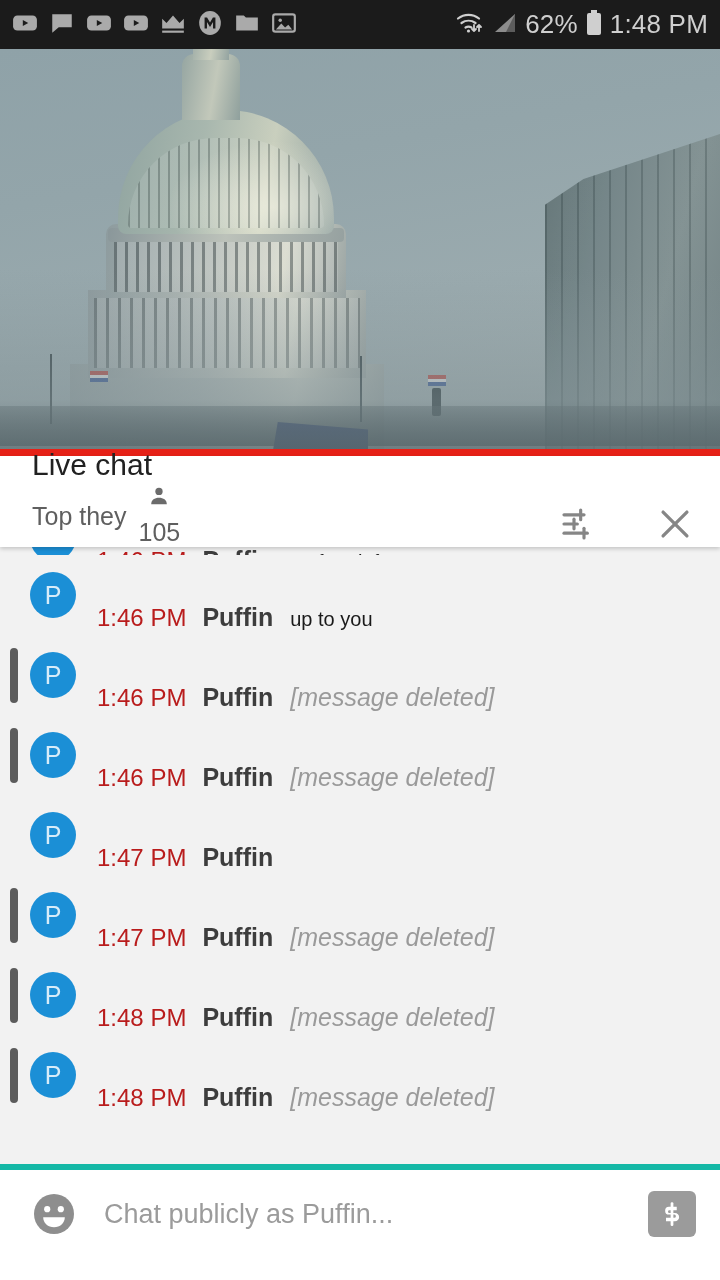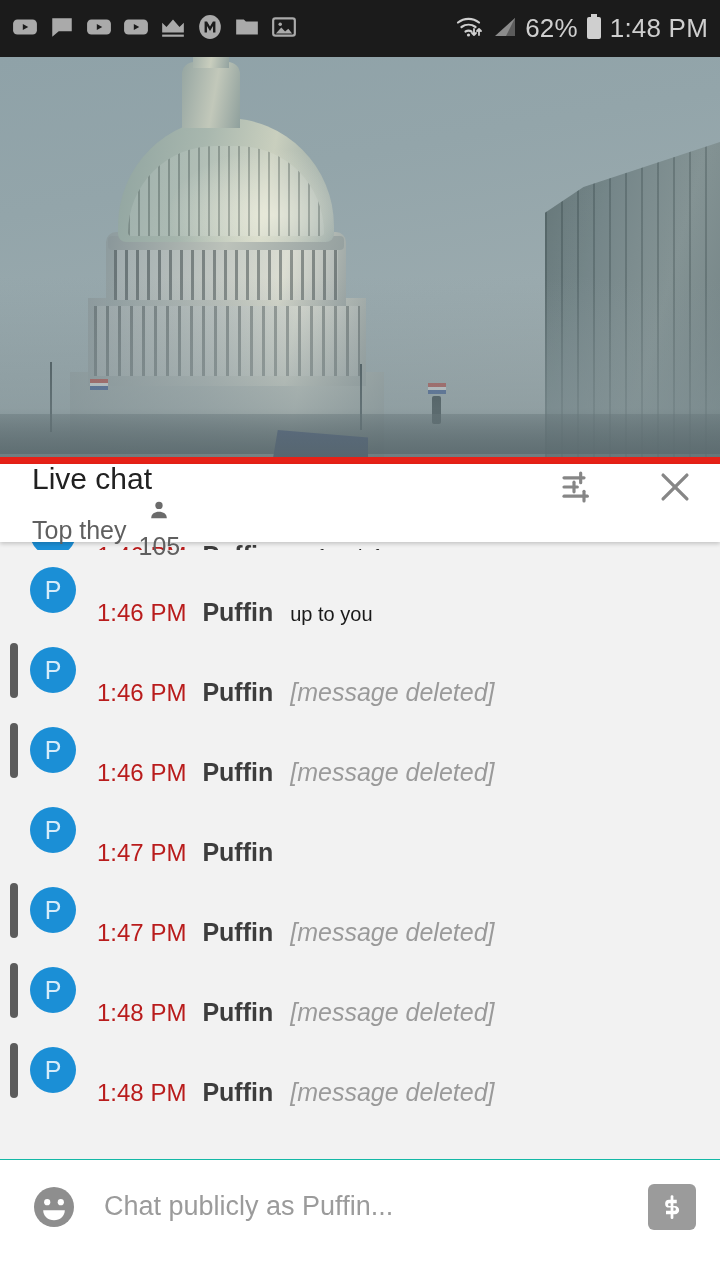--- a/index.html
+++ b/index.html
@@ -6,21 +6,21 @@
   html,body { width:720px; height:1280px; }
   body {
     font-family:"Liberation Sans", sans-serif;
     background:#ffffff;
     overflow:hidden;
   }
 
   
   .statusbar{
     position:relative;
-    height:57px;
+    height:49px;
     background:#1b1b1b;
     display:flex;
     align-items:center;
     padding:11px 12px;
   }
   .sb-left{ display:flex; align-items:center; gap:11px; }
   .sb-right{ margin-left:auto; display:flex; align-items:center; gap:7px; }
   .sb-icon{ display:block; }
   .sb-text{
     color:#cfcfcf;
@@ -128,25 +128,25 @@
     background:linear-gradient(to bottom,#b6423c 0 33%,#e3e3e3 33% 66%,#2f4f8f 66% 100%); opacity:.85; }
   .traffic-light{ position:absolute; width:9px; height:28px; background:#2c3a3e; border-radius:2px; }
   .red-progress{
     position:absolute; left:0; bottom:0; width:720px; height:7px;
     background:#e62117;
   }
 
   
   .chat-header{
     position:relative;
-    height:78px;
+    height:91px;
     background:#ffffff;
     display:flex;
-    align-items:flex-start;
-    padding:0 22px 8px 32px;
+    align-items:flex-end;
+    padding:0 22px 0 32px;
     box-shadow:0 2px 4px rgba(0,0,0,.18);
     z-index:5;
   }
   .ch-titles{ display:flex; flex-direction:column; gap:5px; }
   .ch-title{ font-size:30px; color:#212121; font-weight:400; line-height:1; }
   .ch-sub{ display:flex; align-items:center; gap:12px; }
   .ch-subtext{ font-size:25px; color:#5f5f5f; font-weight:400; }
   .ch-count{ display:flex; align-items:center; gap:7px;flex-direction:column; }
   .ch-count-num{ font-size:25px; color:#5f5f5f; }
   .ch-actions{ margin-left:auto; display:flex; align-items:center; gap:50px; }
@@ -196,21 +196,21 @@
   .msg.clipped{ height:34px; margin-top:-26px; overflow:hidden; }
 
   
   .input-bar{
     position:relative;
     height:94px;
     background:#ffffff;
     display:flex;
     align-items:center;
     padding:0 24px 0 28px;
-    border-top:1px solid #14b8a6;
+    border-top:6px solid #14b8a6;
   }
   .emoji-btn{ flex:none; width:52px; height:52px; display:flex; align-items:center; justify-content:center; cursor:pointer; }
   .chat-input{
     flex:1;
     border:none; outline:none;
     background:transparent;
     margin-left:24px;
     font-family:"Liberation Sans", sans-serif;
     font-size:27px;
     color:#3a3a3a;

